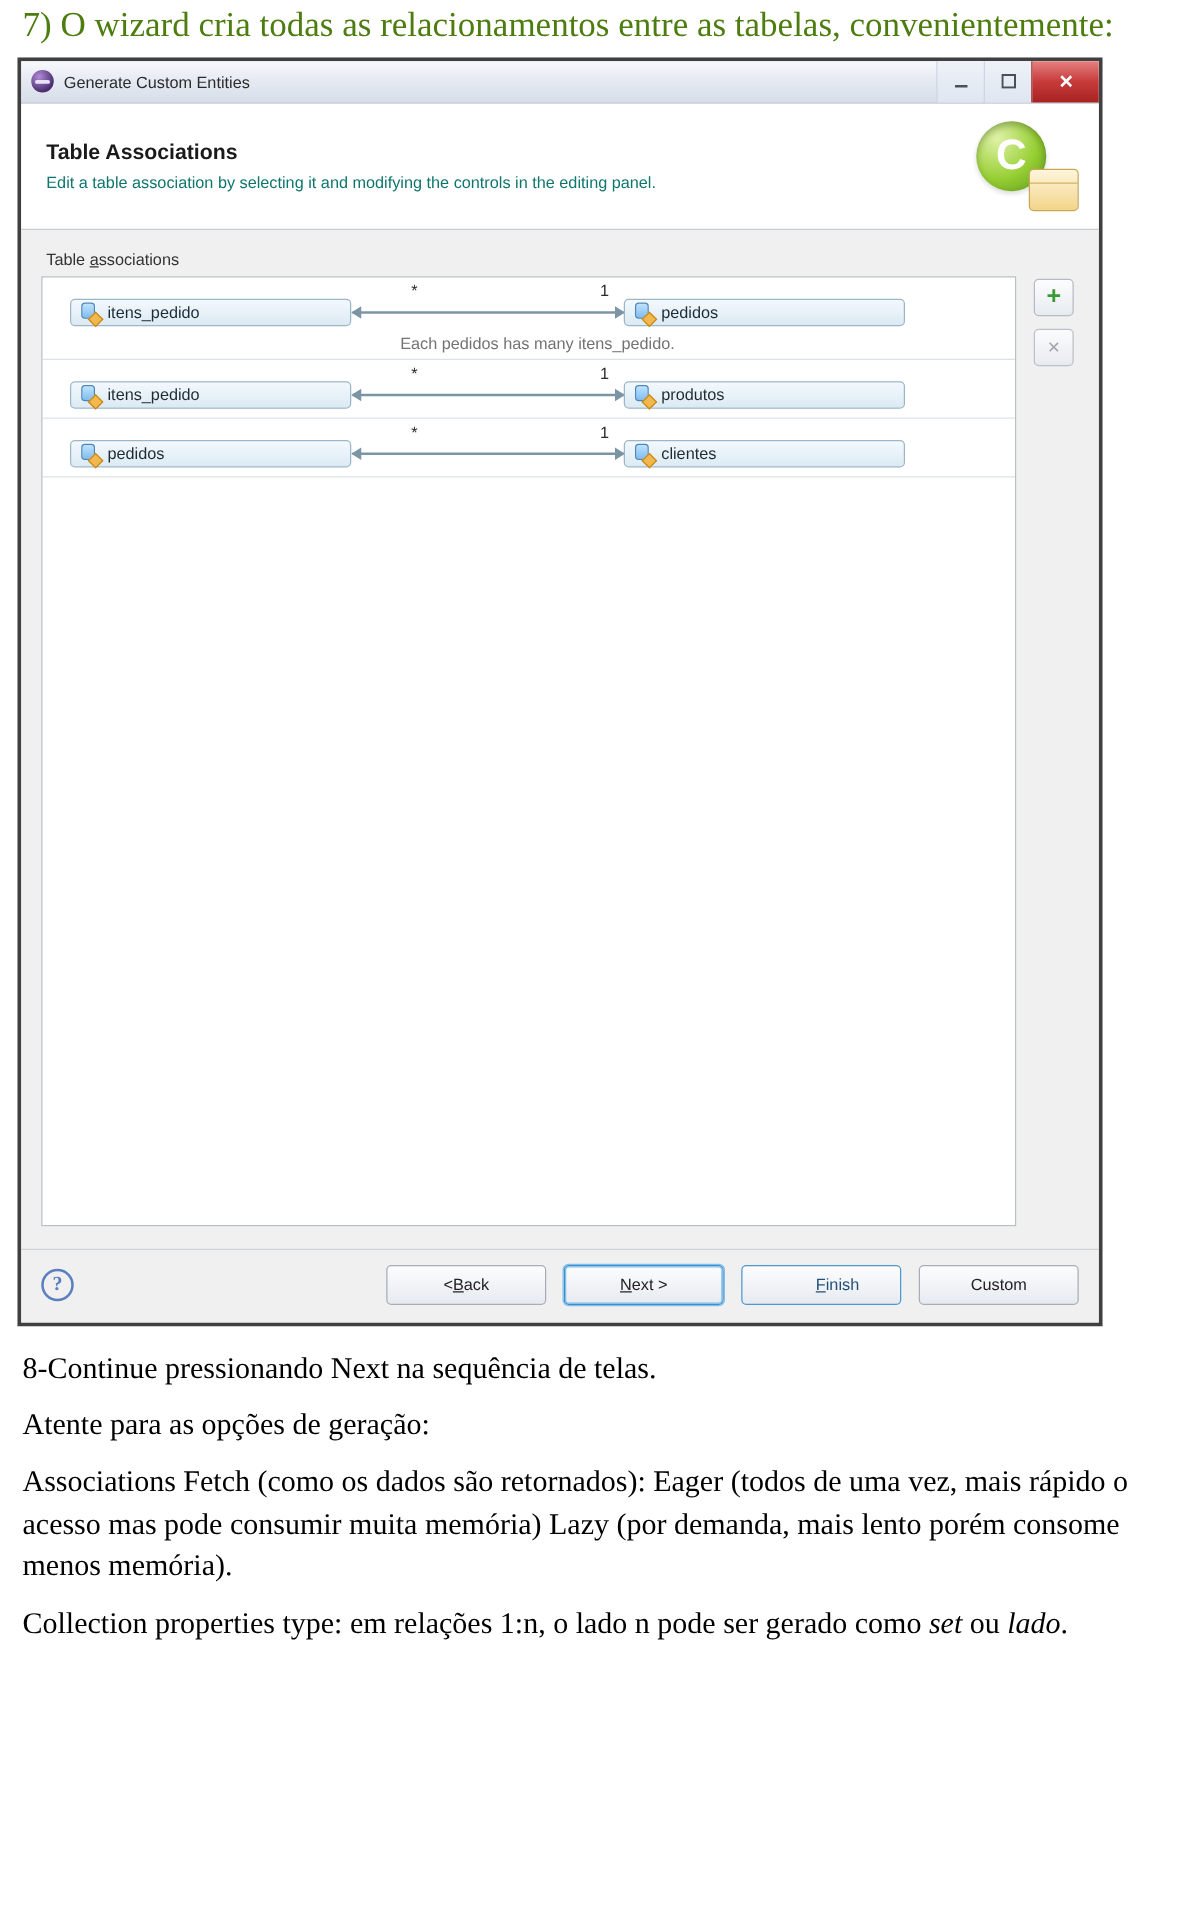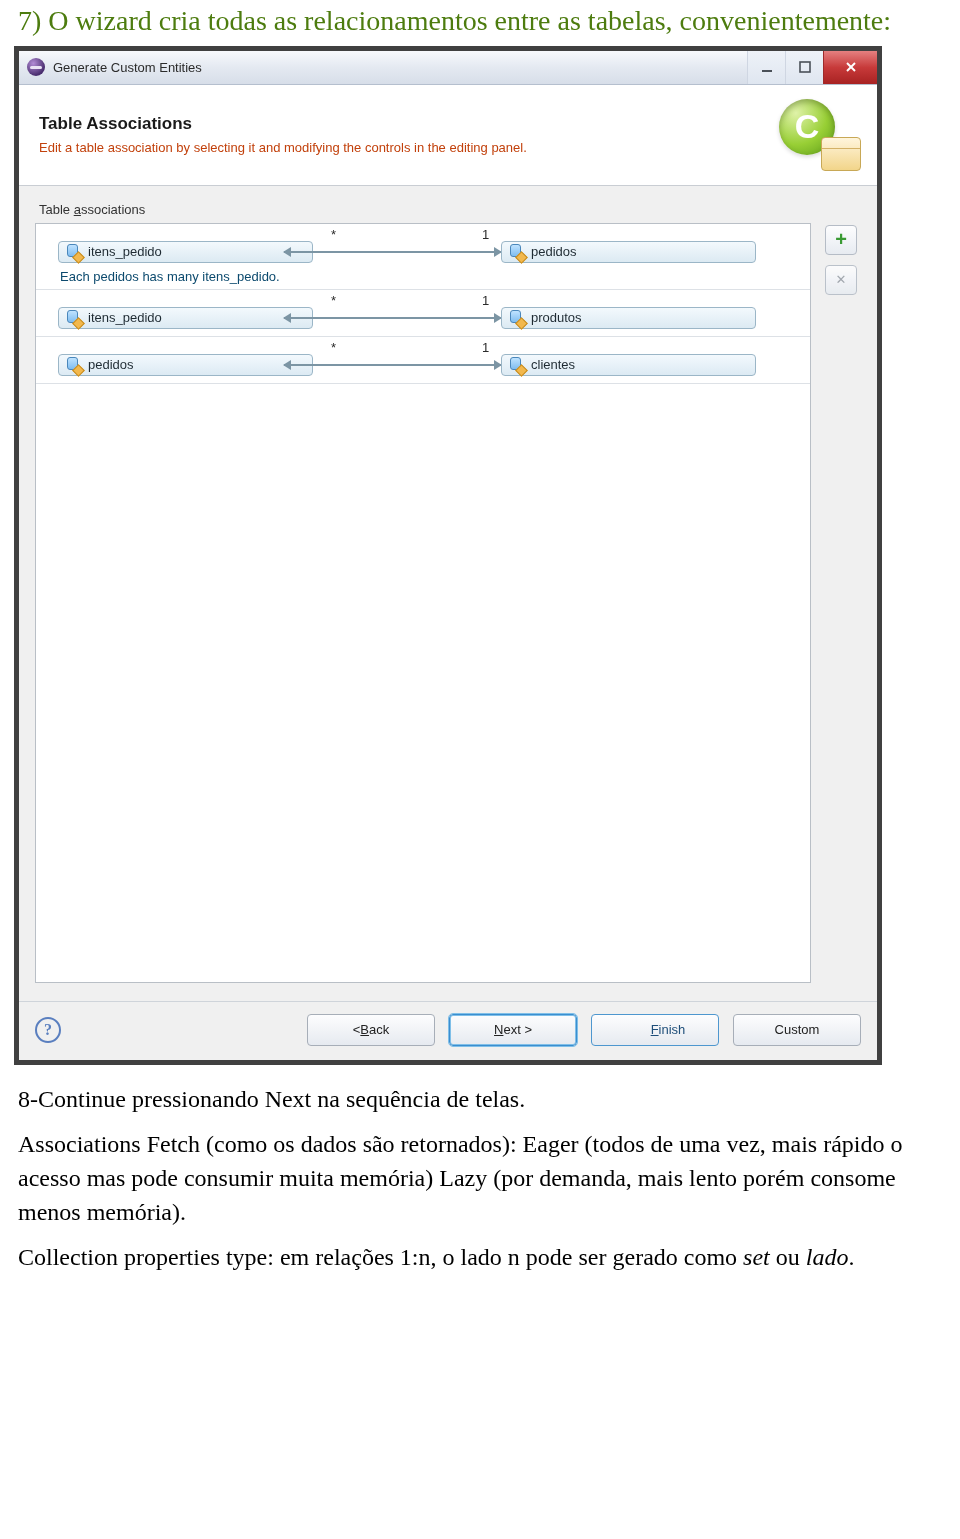--- a/index.html
+++ b/index.html
@@ -26,21 +26,21 @@
     line-height: 1.4;
   }
   .caption-bottom .para { margin: 0 0 12px 0; }
   .caption-bottom em { font-style: italic; }
 
   
   .dialog-window {
     width: 868px;
     margin: 0 15px 0 -4px;
     background: #f0f0f0;
-    border: 5px solid #404040;
+    border: 3px solid #404040;
     font-family: "Segoe UI", Tahoma, Arial, sans-serif;
     font-size: 13px;
     color: #1a1a1a;
   }
 
   .title-bar {
     display: flex;
     align-items: center;
     height: 34px;
     background: linear-gradient(#f7f9fc, #e4e9f1 50%, #d7dee9);
@@ -91,21 +91,21 @@
   }
   .banner-text { flex: 1; }
   .banner-title {
     font-size: 17px;
     font-weight: 700;
     color: #1a1a1a;
     margin-bottom: 6px;
   }
   .banner-sub {
     font-size: 13px;
-    color: #c2410c;
+    color: #0f766e;
   }
   .banner-icon {
     width: 82px; height: 72px;
     position: relative;
   }
   .banner-icon .circle {
     position: absolute;
     left: 0; top: 0;
     width: 56px; height: 56px;
     border-radius: 50%;
@@ -176,21 +176,21 @@
     padding: 3px 10px 3px 10px;
   }
   .conn-wrap {
     position: relative;
     height: 40px;
   }
   .table-pill {
     position: absolute;
     top: 14px;
     height: 22px;
-    width: 255px;
+    width: 225px;
     border: 1px solid #9bb6c7;
     border-radius: 4px;
     background: linear-gradient(#f3f9fd, #dceaf3);
     display: flex;
     align-items: center;
     padding: 0 8px;
     font-size: 13px;
     color: #1f2b33;
   }
   .table-pill.left { left: 12px; }
@@ -241,22 +241,23 @@
     position: absolute;
     top: 0;
     font-size: 13px;
     color: #2b2b2b;
   }
   .card-star { left: 285px; }
   .card-one  { left: 436px; }
 
   .assoc-desc {
     font-size: 13px;
-    color: #0c4a6e;
+    color: #737373;
     margin: 2px 0 2px 14px;
+    text-align: center;
   }
 
   
   .dialog-footer {
     border-top: 1px solid #cfd4da;
     padding: 12px 16px 14px 16px;
     display: flex;
     align-items: center;
     gap: 14px;
     background: #f0f0f0;
@@ -447,19 +448,20 @@
       </div>
       <div class="dlg-btn">
         <span>Custom</span>
       </div>
     </div>
 
   </div>
 
   <div class="caption-bottom">
     <div class="para">8-Continue pressionando Next na sequência de telas.</div>
+    <div class="para">Atente para as opções de geração:</div>
     <div class="para">Associations Fetch (como os dados são retornados): Eager (todos de uma vez, mais rápido o acesso mas pode consumir muita memória) Lazy (por demanda, mais lento porém consome menos memória).</div>
     <div class="para">
       <span>Collection properties type: em relações 1:n, o lado n pode ser gerado como </span><em>set</em><span>  ou  </span><em>lado</em><span>.</span>
     </div>
   </div>
 
 </div>
 
 </body></html>

